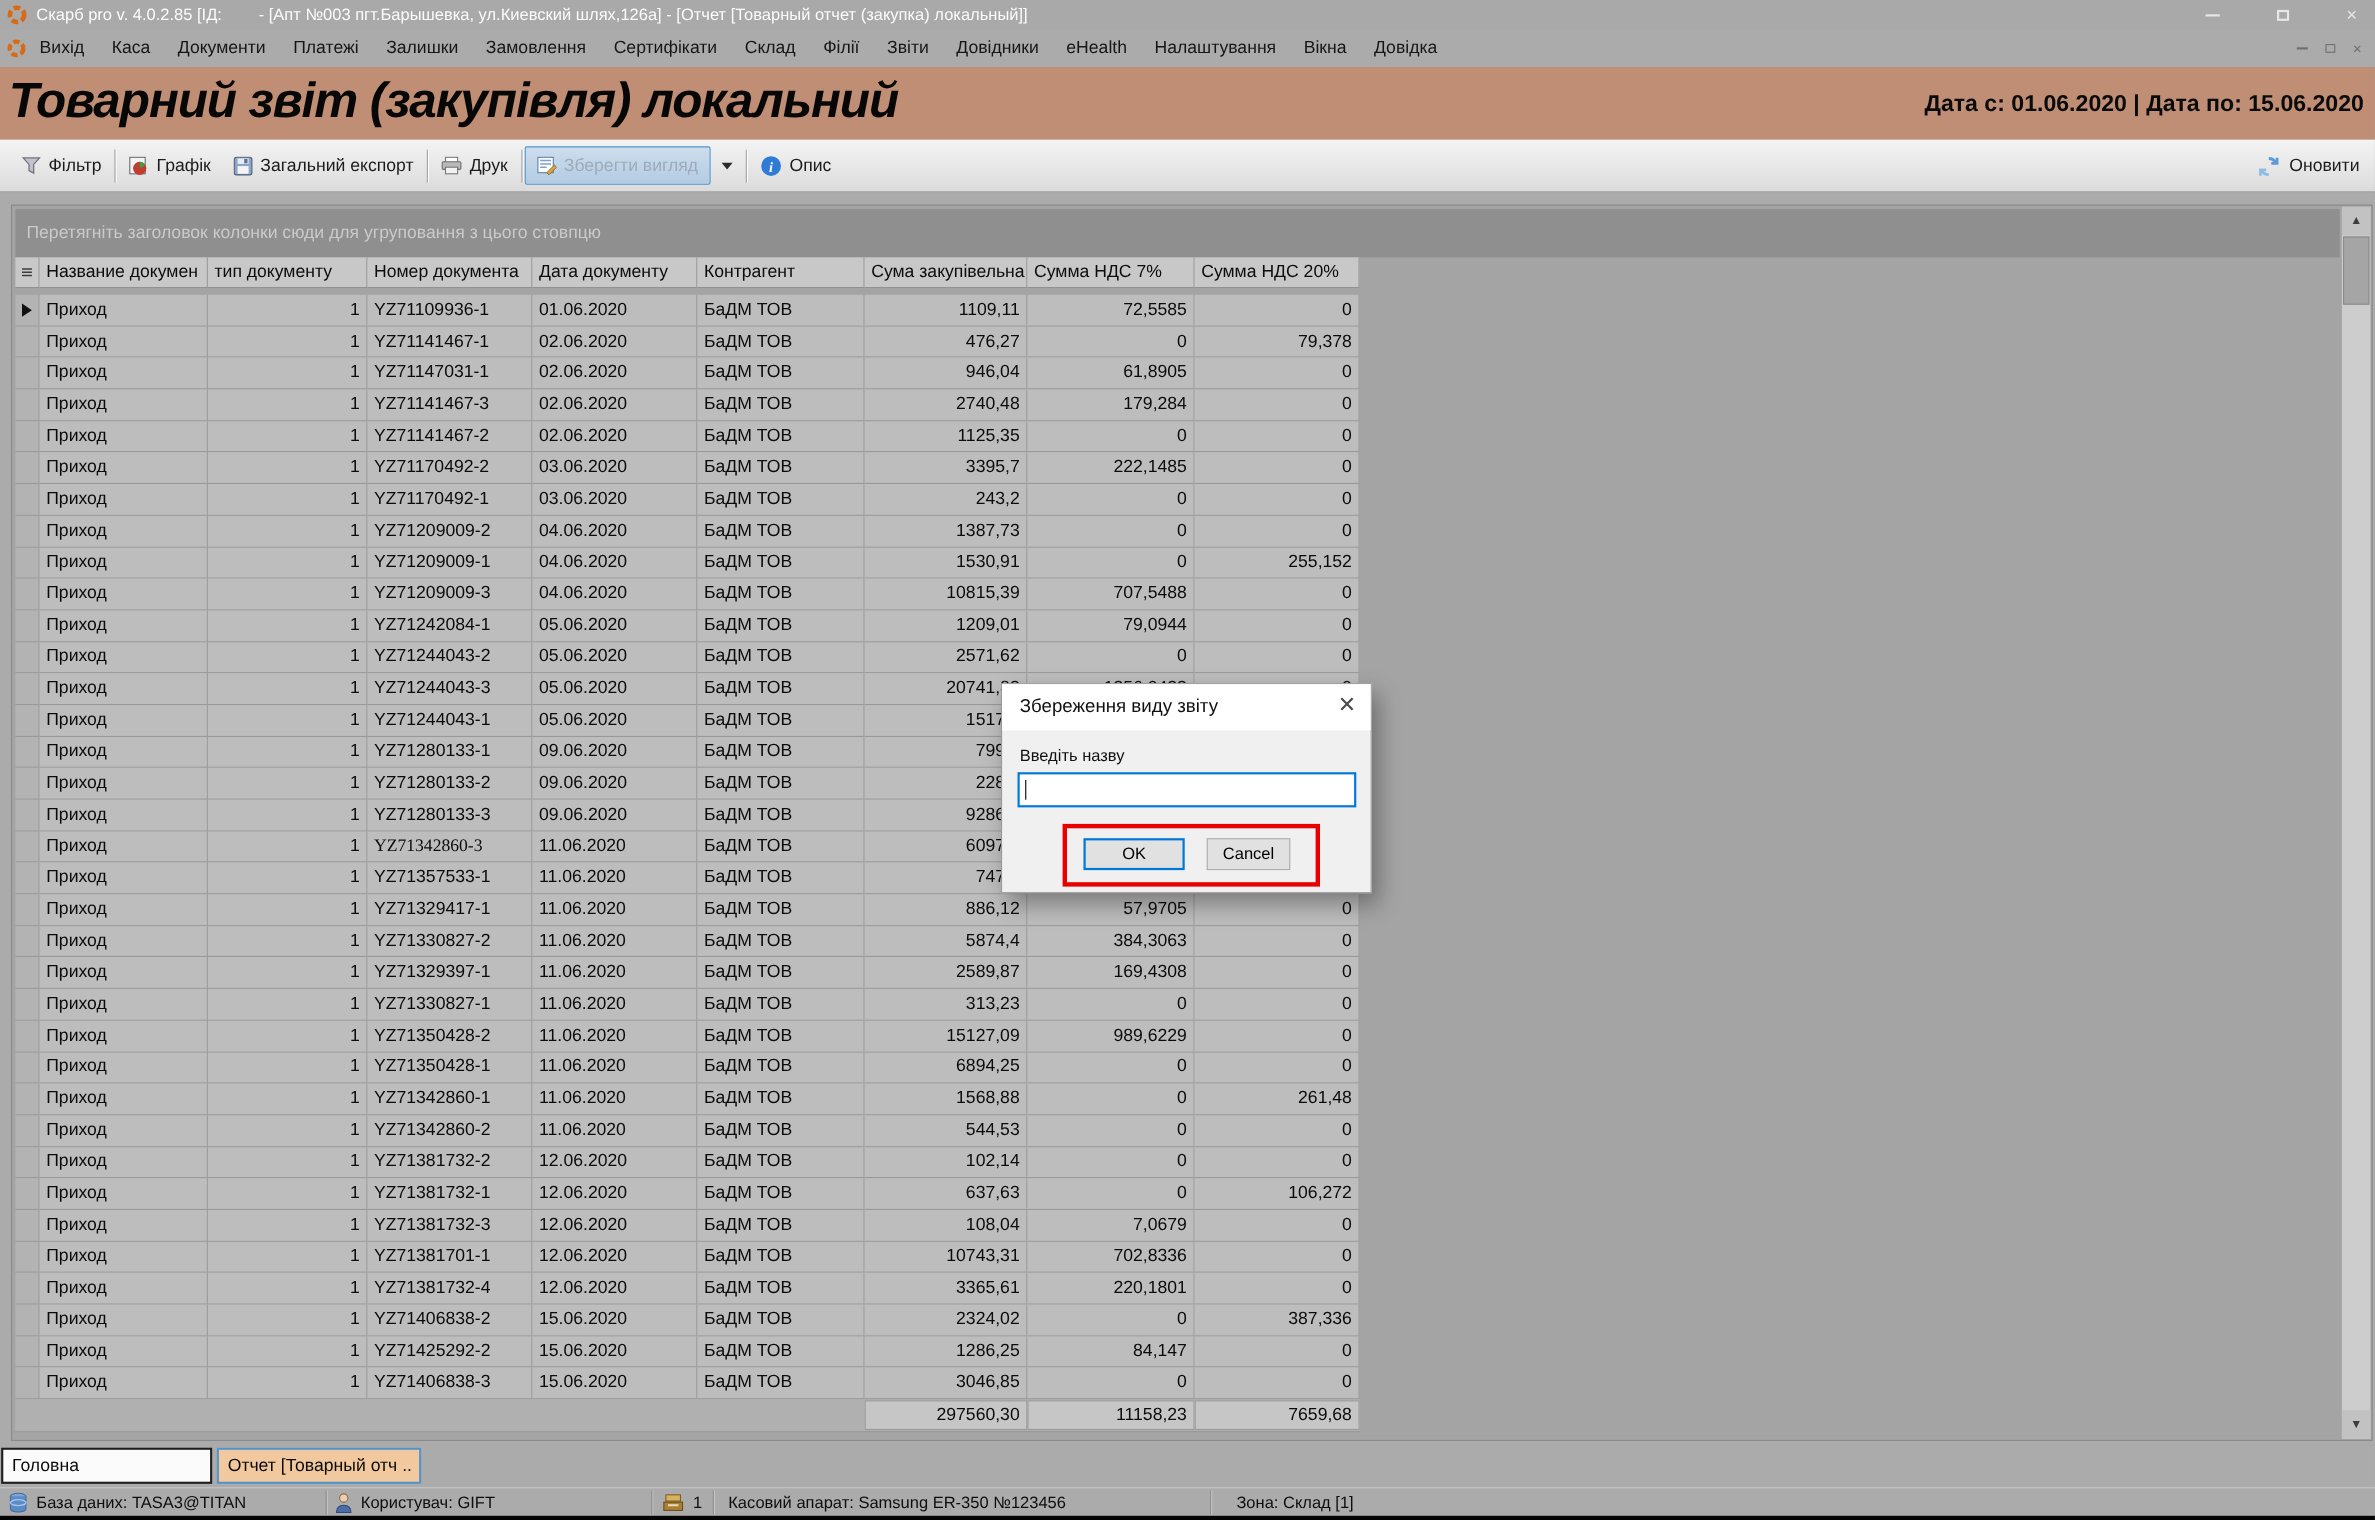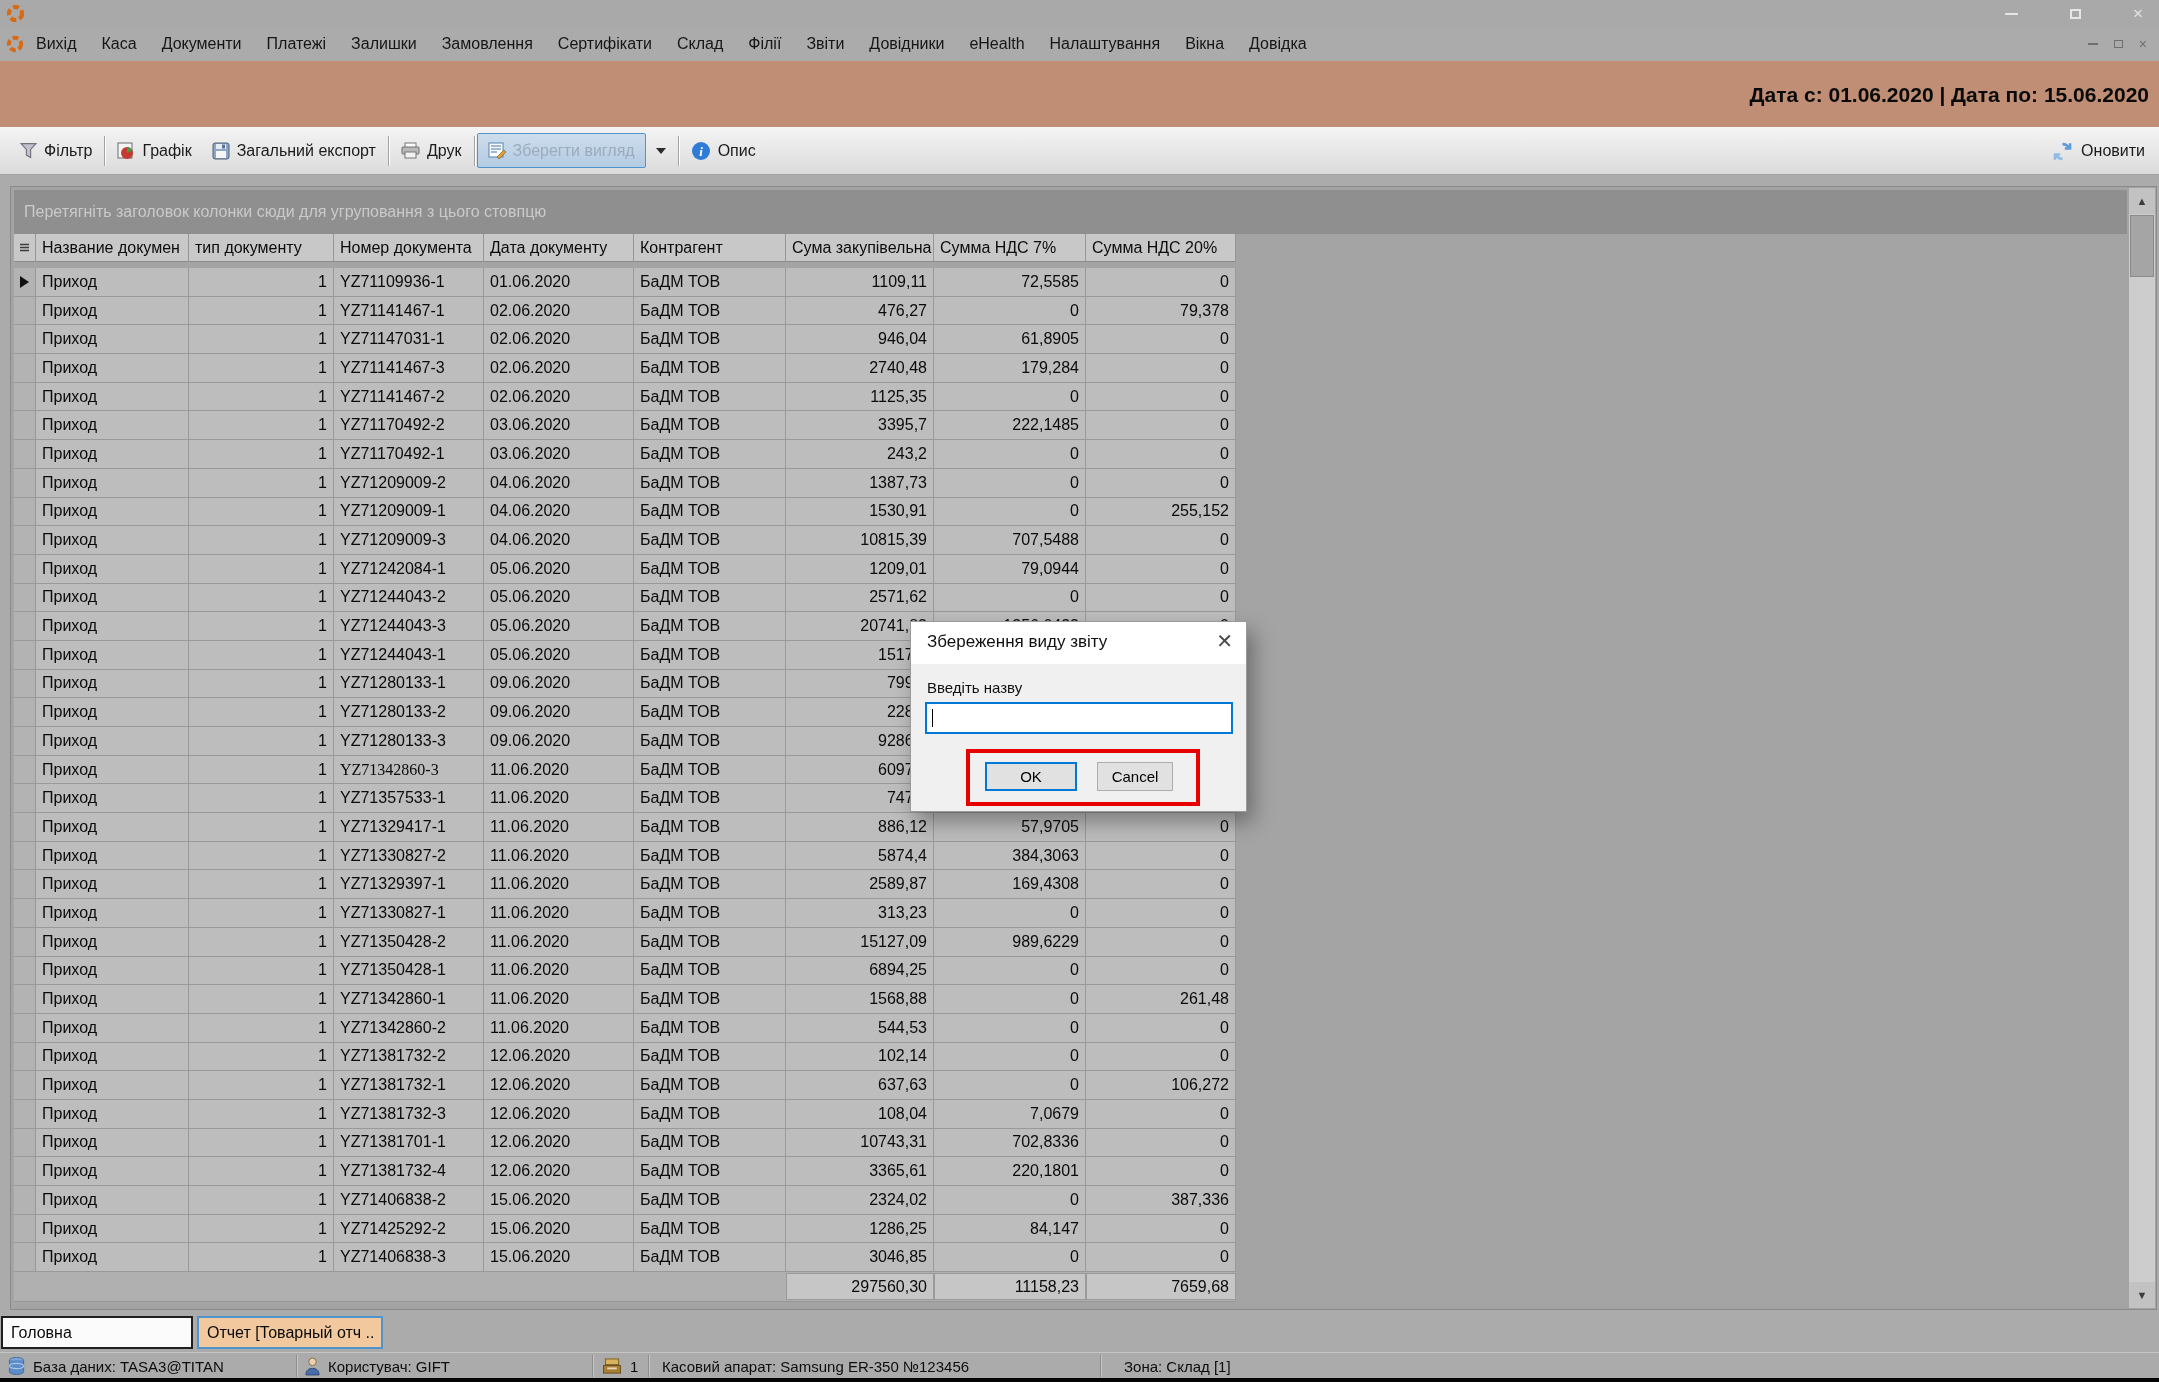--- a/index.html
+++ b/index.html
@@ -109,20 +109,21 @@
 </style>
 </head>
 <body>
 
 <div class="titlebar">
   <span style="margin-left:6px;display:flex">
     <svg width="19" height="19" viewBox="0 0 19 19">
         <circle cx="9.5" cy="9.5" r="6.5" fill="none" stroke="#d96a15" stroke-width="4.2" stroke-dasharray="6 3.1"></circle>
       </svg>
   </span>
+  <span class="title-text">Скарб pro v. 4.0.2.85 [ІД:        - [Апт №003 пгт.Барышевка, ул.Киевский шлях,126а] - [Отчет [Товарный отчет (закупка) локальный]]</span>
   <div class="win-controls">
     <span class="wc-min"></span>
     <span class="wc-restore"></span>
     <span class="wc-close">×</span>
   </div>
 </div>
 
 <div class="menubar">
   <span class="logo" style="display:flex">
     <svg width="18" height="18" viewBox="0 0 19 19">
@@ -147,20 +148,21 @@
       <span class="menu-item">Довідка</span>
     </div>
   <div class="mdi-controls">
     <span class="mdi-min"></span>
     <span class="mdi-restore"></span>
     <span class="mdi-close">×</span>
   </div>
 </div>
 
 <div class="pagehead">
+  <div class="page-title">Товарний звіт (закупівля) локальний</div>
   <div class="date-range">Дата с: 01.06.2020 | Дата по: 15.06.2020</div>
 </div>
 
 <div class="toolbar">
   <div class="tbtn">
     <span style="display:flex">
         <svg width="17" height="17" viewBox="0 0 16 16">
           <path d="M1 1.5h14L10 7v7.5l-4-2.2V7z" fill="#c2c2cf" stroke="#73737d" stroke-width="1.1"></path>
         </svg>
       </span>

